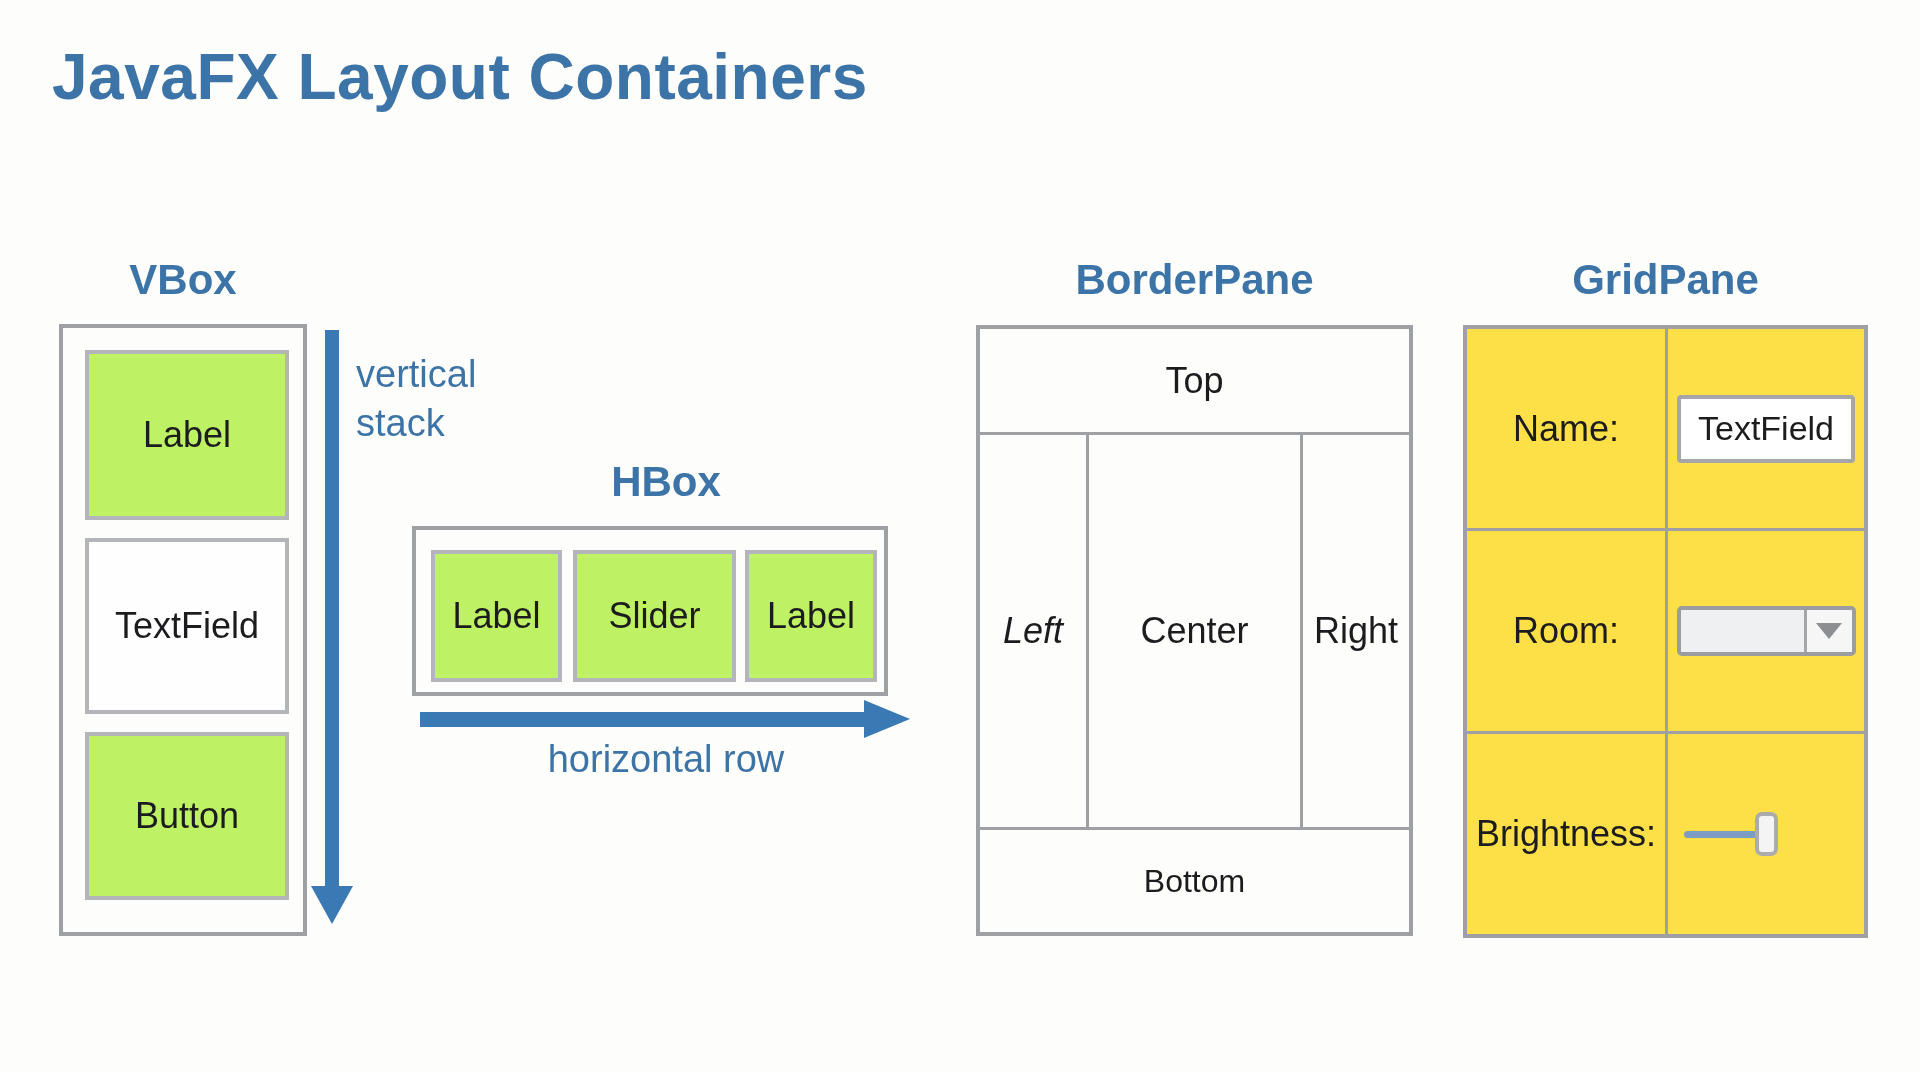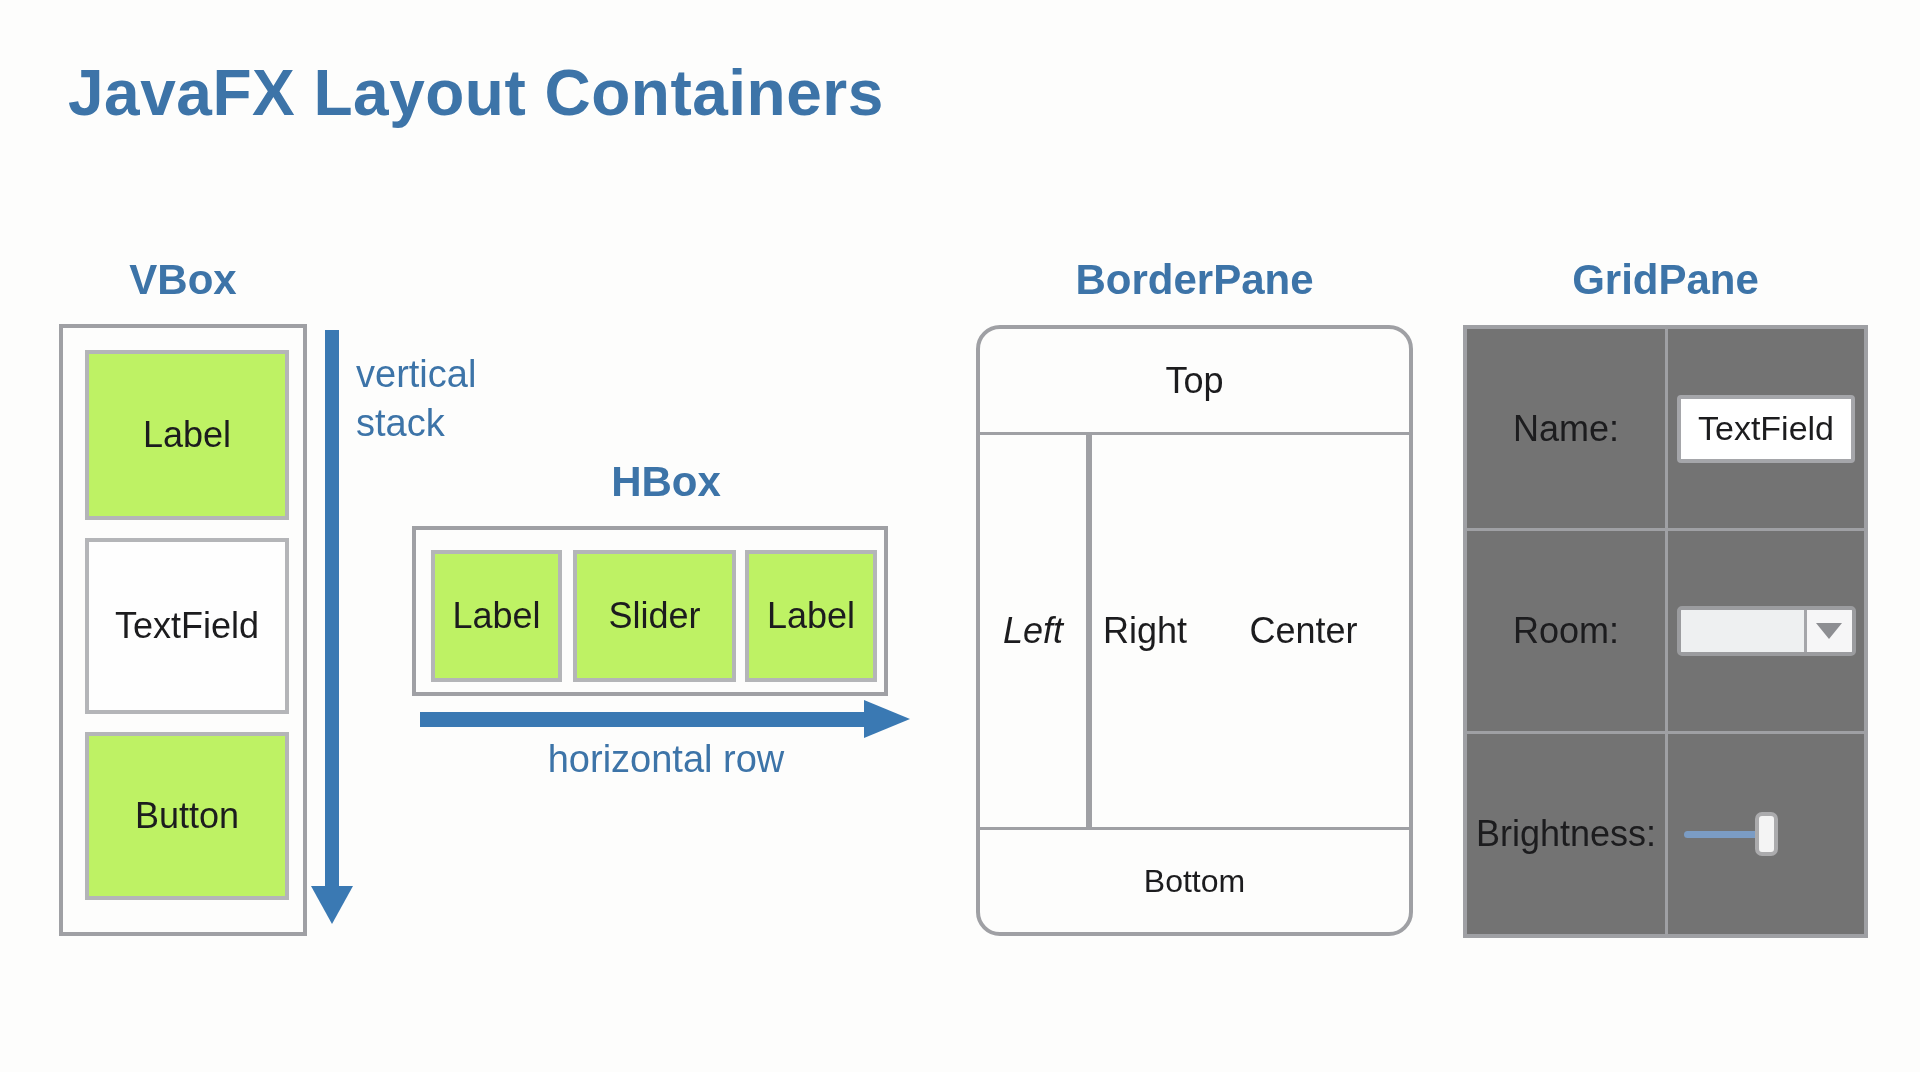--- a/index.html
+++ b/index.html
@@ -1,21 +1,21 @@
 <!DOCTYPE html>
 <html><head>
 <meta charset="utf-8">
 <style>
   html,body{margin:0;padding:0;background:#fdfdfc;}
   .canvas{
     position:relative;width:1920px;height:1072px;overflow:hidden;
     background:#fdfdfc;font-family:"Liberation Sans",sans-serif;color:#1c1c1e;
   }
   .page-title{
-    position:absolute;left:52px;top:40px;margin:16px;
+    position:absolute;left:52px;top:40px;margin:0;
     font-size:64px;font-weight:600;color:#3d74a8;letter-spacing:0.5px;
   }
   .section-title{
     position:absolute;margin:0;text-align:center;
     font-size:42px;font-weight:600;color:#3d74a8;
   }
   .annotation{
     position:absolute;color:#3d74a8;font-size:38px;font-weight:500;line-height:49px;
   }
   
@@ -43,21 +43,21 @@
   .bp-middle{flex:1;display:flex;}
   .bp-cell{display:flex;align-items:center;justify-content:center;font-size:36px;}
   .bp-cell.left{width:106px;border-right:3px solid #9fa0a4;font-style:italic;}
   .bp-cell.center{flex:1;}
   .bp-cell.right{width:106px;border-left:3px solid #9fa0a4;}
   .bp-row-bottom{height:102px;border-top:3px solid #9fa0a4;
     display:flex;align-items:center;justify-content:center;font-size:32px;}
   
   .gp-grid{position:absolute;box-sizing:border-box;border:4px solid #9fa0a4;background:#9fa0a4;
     display:grid;grid-template-columns:198px 196px;grid-template-rows:199px 200px 200px;gap:3px;}
-  .gp-cell{background:#737373;display:flex;align-items:center;justify-content:center;font-size:36px;}
+  .gp-cell{background:#fde047;display:flex;align-items:center;justify-content:center;font-size:36px;}
   .textfield-widget{
     width:178px;height:68px;box-sizing:border-box;border:4px solid #a5a6aa;border-radius:4px;
     background:#ffffff;display:flex;align-items:center;justify-content:center;font-size:34px;
   }
   .combo-widget{
     width:179px;height:50px;box-sizing:border-box;border:4px solid #9b9c9f;border-radius:5px;
     display:flex;overflow:hidden;background:#f0f0f1;
   }
   .combo-main{flex:1;background:#eef0f1;border-right:3px solid #a5a6aa;}
   .combo-arrow-section{width:45px;background:#f6f6f7;display:flex;align-items:center;justify-content:center;}
@@ -102,26 +102,26 @@
     <div class="node gray" style="left:329px;top:20px;width:132px;height:132px;">Label</div>
   </div>
 
   <div class="arrow-shaft-h" style="left:420px;top:712px;width:446px;height:15px;"></div>
   <div class="arrow-head-right" style="left:864px;top:700px;"></div>
 
   <div class="annotation" style="left:416px;top:735px;width:500px;text-align:center;">horizontal row</div>
 
   <h2 class="section-title" style="left:976px;top:256px;width:437px;">BorderPane</h2>
 
-  <div class="outer-box bp-outer" style="left:976px;top:325px;width:437px;height:611px;border-radius:24px;">
+  <div class="outer-box bp-outer" style="left:976px;top:325px;width:437px;height:611px;">
     <div class="bp-row-top">Top</div>
     <div class="bp-middle">
       <div class="bp-cell left">Left</div>
+      <div class="bp-cell center">Center</div>
       <div class="bp-cell right">Right</div>
-      <div class="bp-cell center">Center</div>
     </div>
     <div class="bp-row-bottom">Bottom</div>
   </div>
 
   <h2 class="section-title" style="left:1463px;top:256px;width:405px;">GridPane</h2>
 
   <div class="gp-grid" style="left:1463px;top:325px;width:405px;height:613px;">
 
     <div class="gp-cell">Name:</div>
     <div class="gp-cell">

